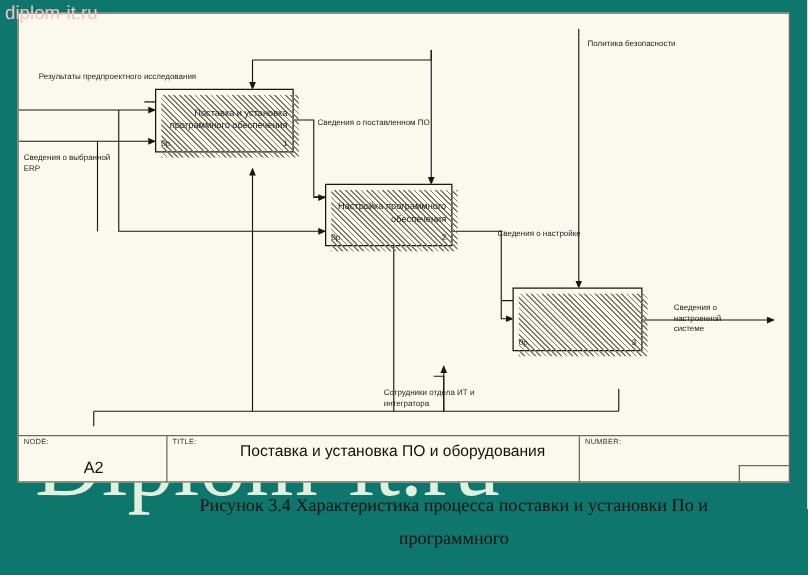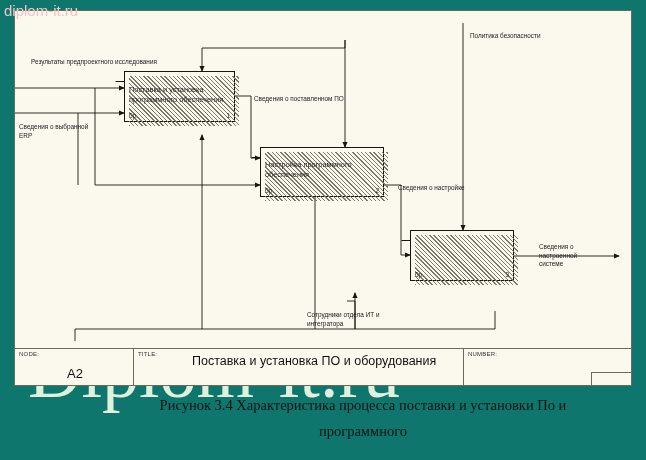--- a/index.html
+++ b/index.html
@@ -145,21 +145,21 @@
     border-bottom: 1.2px solid #16170f;
     transform: skewX(-45deg);
     transform-origin: top left;
   }
   .abox .atitle {
     position: absolute;
     left: 4px;
     right: 4px;
     top: 50%;
     transform: translateY(-58%);
-    text-align: left;
+    text-align: right;
     font-size: 7.4px;
     line-height: 10px;
     color: #222;
   }
   .abox .acost {
     position: absolute;
     left: 4px;
     bottom: 2px;
     font-size: 6.5px;
     color: #222;
@@ -255,21 +255,21 @@
     </svg>
 
     <div class="abox" style="left:109px; top:60px; width:111px; height:51px;">
       <div class="shadow"></div>
       <div class="corner"></div>
       <div class="atitle">Поставка и установка программного обеспечения</div>
       <div class="acost">0р.</div>
       <div class="anum">1</div>
     </div>
 
-    <div class="abox" style="left:245px; top:136px; width:124px; height:50px;">
+    <div class="abox" style="left:245px; top:136px; width:102px; height:50px;">
       <div class="shadow"></div>
       <div class="corner"></div>
       <div class="atitle">Настройка программного обеспечения</div>
       <div class="acost">0р.</div>
       <div class="anum">2</div>
     </div>
 
     <div class="abox" style="left:395px; top:219px; width:104px; height:51px;">
       <div class="shadow"></div>
       <div class="corner"></div>

